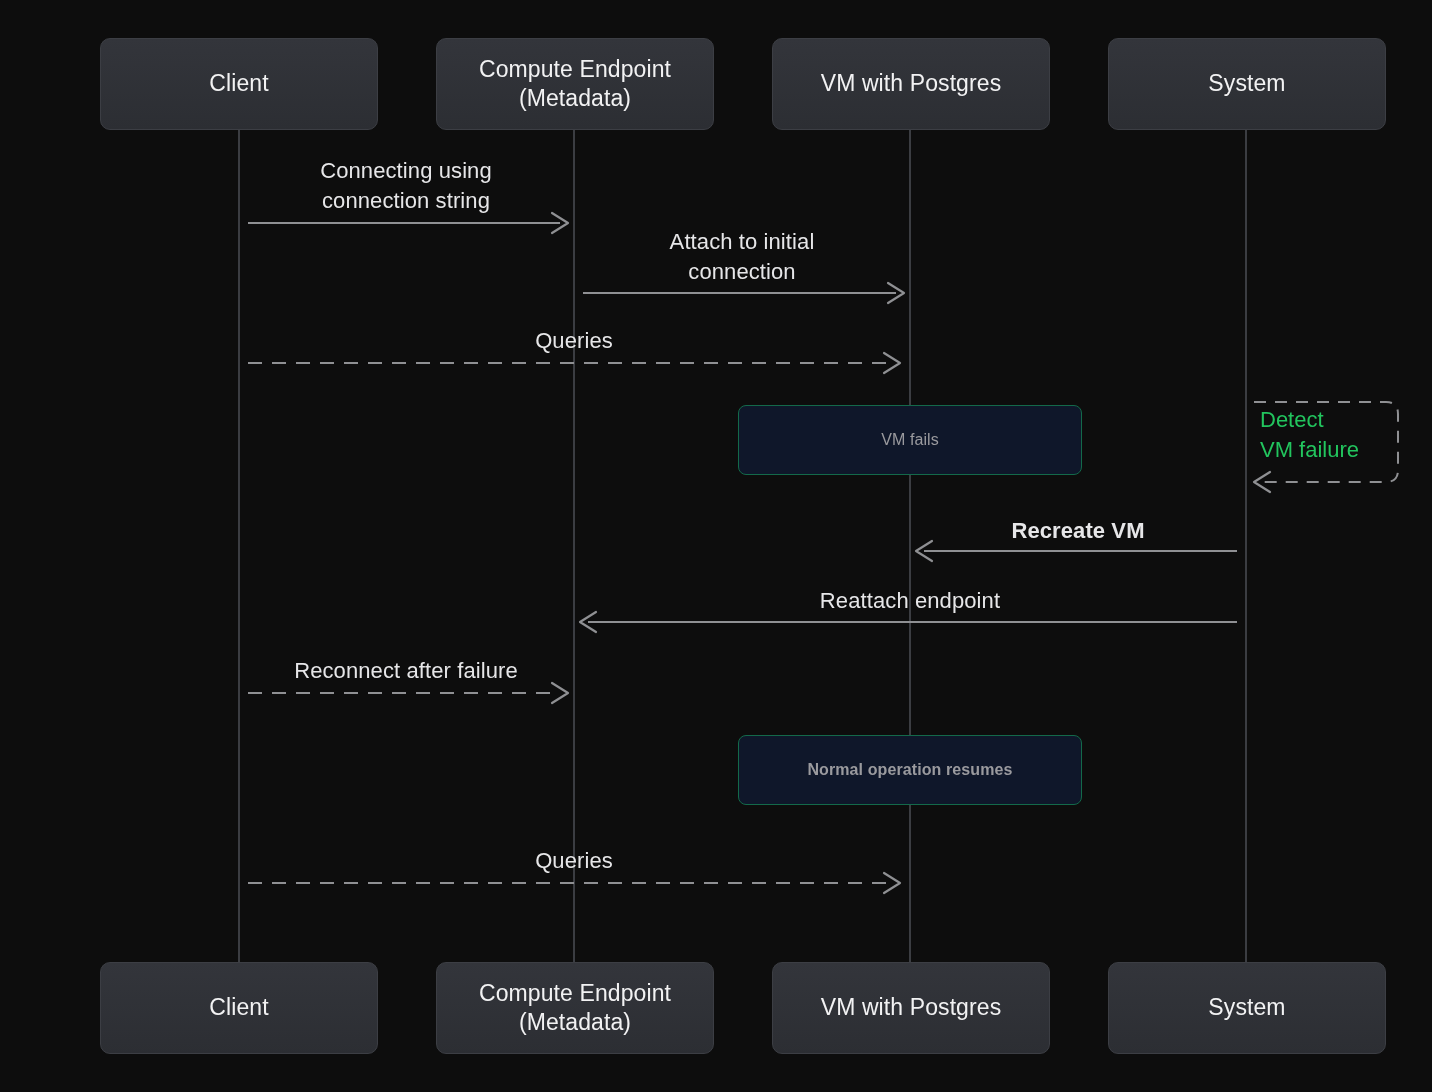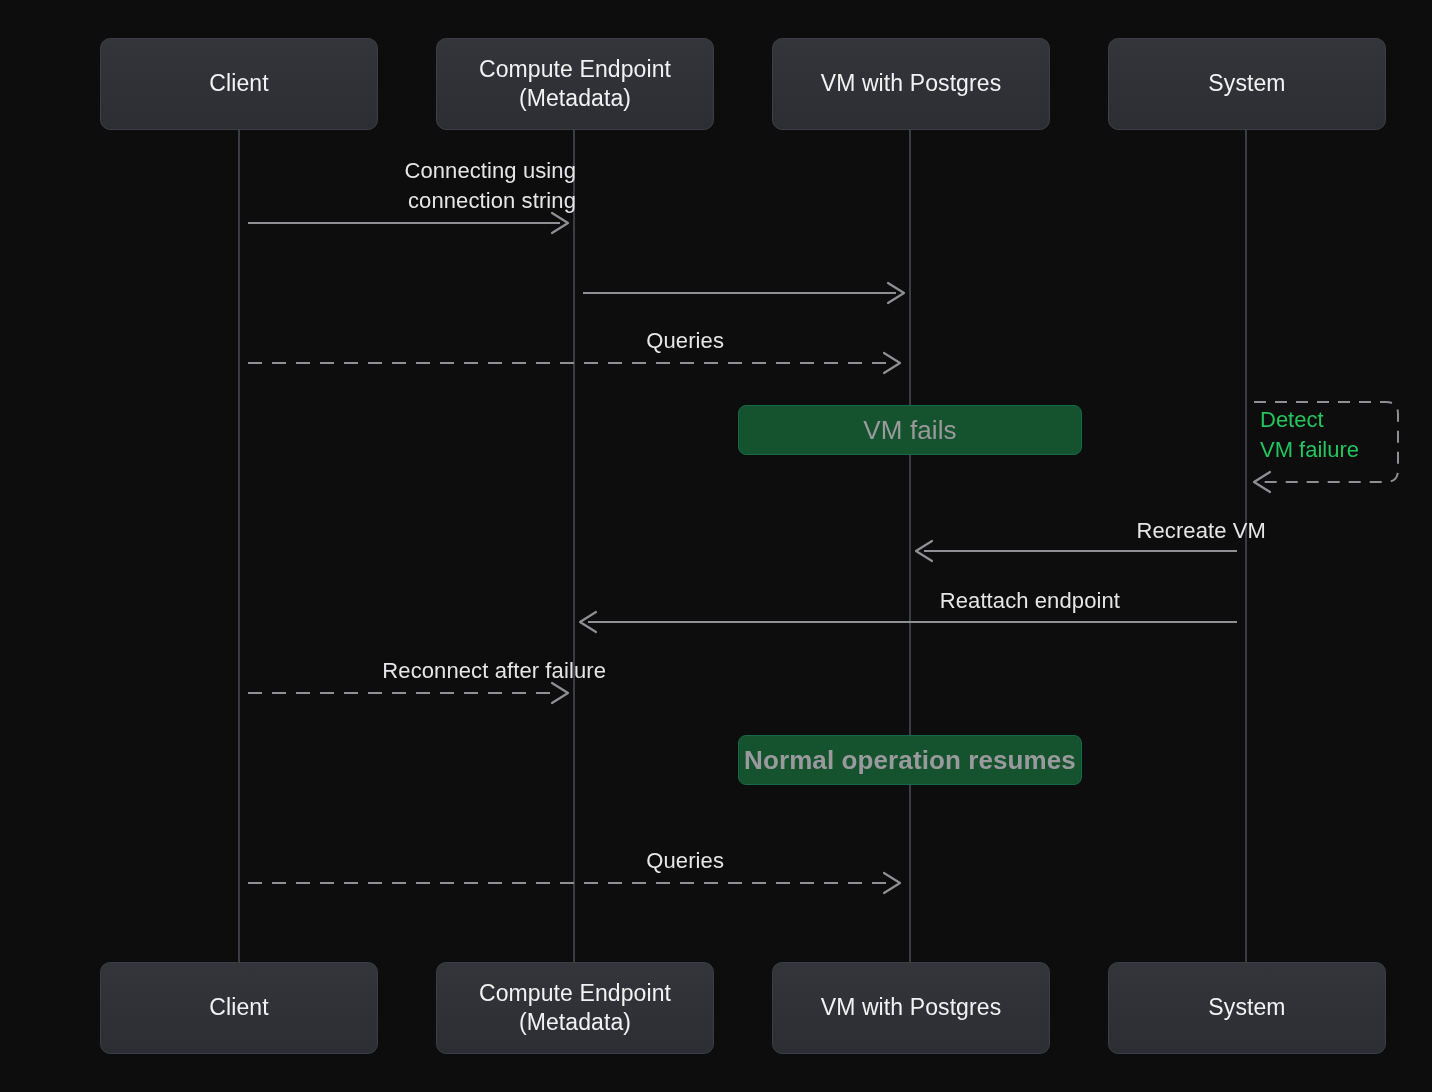--- a/index.html
+++ b/index.html
@@ -51,40 +51,40 @@
     height: 92px;
   }
   .actor-box .actor-label { display: block; }
 
   
   .msg-label {
     position: absolute;
     color: #e6e6e8;
     font-size: 22px;
     line-height: 1.38;
-    text-align: right;
+    text-align: center;
     letter-spacing: 0.1px;
     white-space: pre-line;
     transform: translateX(-50%);
   }
 
   
   .note-box {
     position: absolute;
     box-sizing: border-box;
-    background: #14532d;
+    background: #0f172a;
     border: 1px solid #13694a;
     border-radius: 8px;
     display: flex;
     align-items: center;
     justify-content: center;
     color: #9a9a9e;
-    font-size: 26px;
+    font-size: 16px;
     letter-spacing: 0.1px;
-    height: 50px;
+    height: 70px;
   }
 
   
   .self-label {
     position: absolute;
     color: #22c55e;
     font-size: 22px;
     line-height: 1.38;
     white-space: pre-line;
   }
@@ -197,24 +197,26 @@
 
     <g>
       <line class="arrow-line dashed" x1="220" y1="883" x2="860" y2="883"></line>
       <polyline class="arrow-head" points="856,873 872,883 856,893"></polyline>
     </g>
   </svg>
 
   <div class="msg-label" style="left:378px; top:156px; width:340px;">Connecting using
 connection string</div>
 
+  <div class="msg-label" style="left:714px; top:227px; width:340px;">Attach to initial
+connection</div>
 
   <div class="msg-label" style="left:546px; top:326px; width:300px;">Queries</div>
 
-  <div class="msg-label" style="left:1078px; top:516px; width:320px;">Recreate VM</div>
+  <div class="msg-label" style="left:1050px; top:516px; width:320px;font-weight:bold;">Recreate VM</div>
 
   <div class="msg-label" style="left:882px; top:586px; width:420px;">Reattach endpoint</div>
 
   <div class="msg-label" style="left:378px; top:656px; width:400px;">Reconnect after failure</div>
 
   <div class="msg-label" style="left:546px; top:846px; width:300px;">Queries</div>
 
   <div class="self-label" style="left:1232px; top:405px; width:130px;">Detect
 VM failure</div>
 

